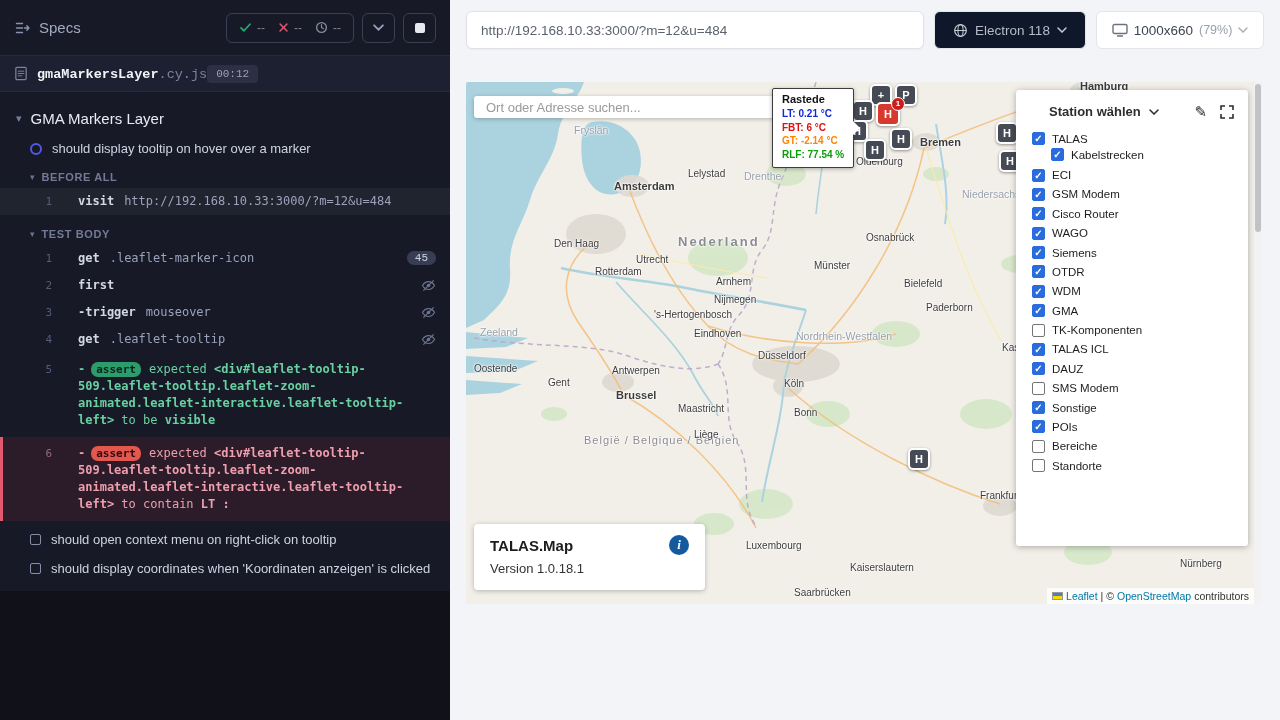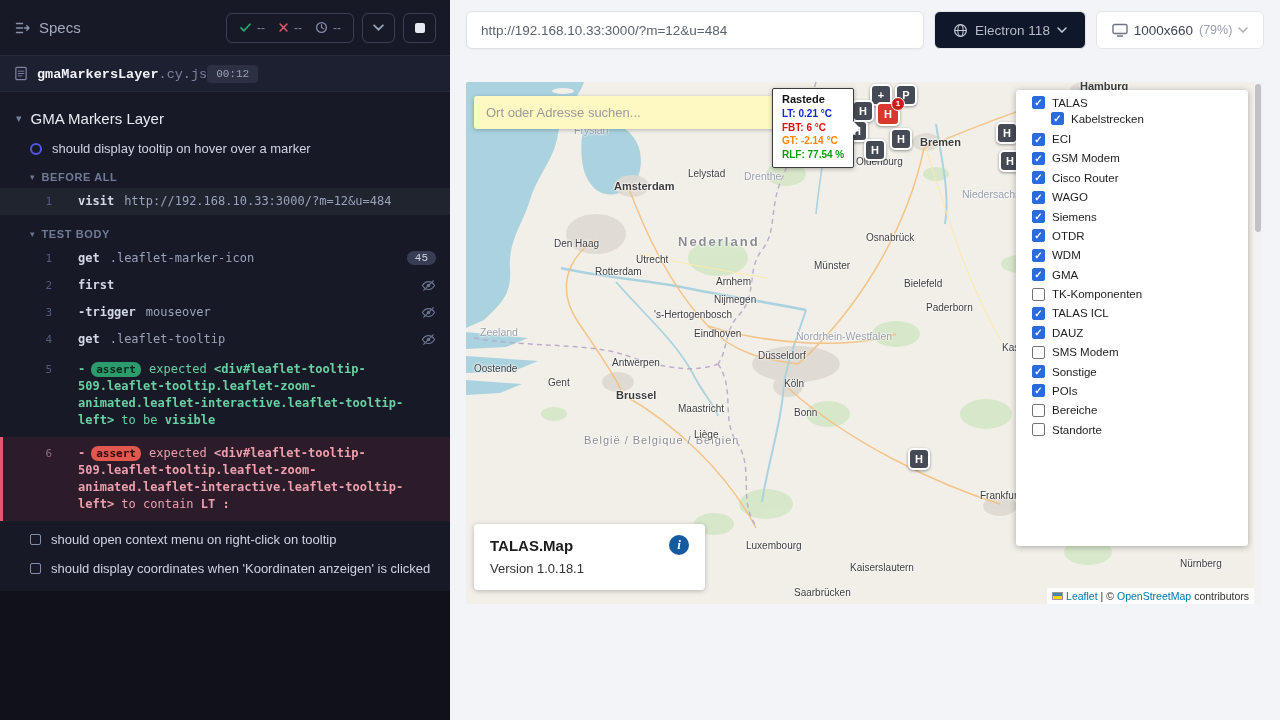--- a/index.html
+++ b/index.html
@@ -91,21 +91,21 @@
   .maplabel.country{color:#8b8b92;font-size:13px;font-weight:600;letter-spacing:2px;}
   .maplabel.country2{color:#8b8b92;font-size:11px;letter-spacing:1px;}
 
   .marker{position:absolute;width:22px;height:22px;background:#454a54;border:2px solid #fff;
     border-radius:5px;color:#fff;font-size:11px;font-weight:bold;line-height:18px;text-align:center;
     box-shadow:0 1px 3px rgba(0,0,0,.4);cursor:pointer;z-index:3;}
   .marker-red{background:#d8382e;width:24px;height:24px;line-height:20px;z-index:4;}
   .mbadge{position:absolute;top:-7px;right:-7px;width:14px;height:14px;background:#c81e1e;
     border:1.5px solid #fff;border-radius:50%;font-size:8px;line-height:11px;color:#fff;text-align:center;font-weight:bold;}
 
-  .map-search{position:absolute;left:8px;top:14px;width:302px;height:33px;background:#fef9c3;
+  .map-search{position:absolute;left:8px;top:14px;width:302px;height:22px;background:#ffffff;
     border-radius:3px;box-shadow:0 1px 4px rgba(0,0,0,.25);z-index:5;}
   .map-search input{width:100%;height:100%;border:none;outline:none;background:transparent;
     padding:0 12px;font-size:13px;color:#444;font-family:"Liberation Sans",sans-serif;}
   .map-search input::placeholder{color:#9a9a9a;}
 
   .map-tooltip{position:absolute;left:306px;top:6px;background:#fff;border:1px solid #3c3c3c;
     border-radius:2px;padding:4px 9px 6px;box-shadow:0 1px 4px rgba(0,0,0,.3);z-index:6;}
   .map-tooltip:after{content:"";position:absolute;right:-7px;top:50%;margin-top:-7px;
     border:7px solid transparent;border-right:none;border-left:7px solid #fff;}
   .tip-title{font-size:11px;font-weight:bold;color:#111;margin-bottom:2px;}
@@ -404,21 +404,21 @@
           <div class="maplabel city" style="left: 170px; top: 172px;">Utrecht</div>
           <div class="maplabel city" style="left: 88px; top: 156px;">Den Haag</div>
           <div class="maplabel city" style="left: 100px; top: 184px; margin-left: 29px;">Rotterdam</div>
           <div class="maplabel city" style="left: 250px; top: 194px;">Arnhem</div>
           <div class="maplabel city" style="left: 248px; top: 212px;">Nijmegen</div>
           <div class="maplabel city" style="left: 188px; top: 227px;">'s-Hertogenbosch</div>
           <div class="maplabel city" style="left: 228px; top: 246px;">Eindhoven</div>
           <div class="maplabel region" style="left: 14px; top: 244px;">Zeeland</div>
           <div class="maplabel city" style="left: 8px; top: 281px;">Oostende</div>
           <div class="maplabel city" style="left: 82px; top: 295px;">Gent</div>
-          <div class="maplabel city" style="left: 146px; top: 275px;">Antwerpen</div>
+          <div class="maplabel city" style="left: 146px; top: 283px;">Antwerpen</div>
           <div class="maplabel city-lg" style="left: 150px; top: 307px;">Brussel</div>
           <div class="maplabel country2" style="left: 118px; top: 352px;">België / Belgique / Belgien</div>
           <div class="maplabel city" style="left: 212px; top: 321px;">Maastricht</div>
           <div class="maplabel city" style="left: 228px; top: 347px;">Liège</div>
           <div class="maplabel city" style="left: 292px; top: 268px;">Düsseldorf</div>
           <div class="maplabel city" style="left: 318px; top: 296px;">Köln</div>
           <div class="maplabel city" style="left: 328px; top: 325px;">Bonn</div>
           <div class="maplabel region" style="left: 330px; top: 248px;">Nordrhein-Westfalen</div>
           <div class="maplabel city" style="left: 348px; top: 178px;">Münster</div>
           <div class="maplabel city" style="left: 400px; top: 150px;">Osnabrück</div>
@@ -456,20 +456,32 @@
         <div class="tip-title">Rastede</div>
         <div id="tooltip-rows">
             <div class="tip-row" style="color: rgb(19, 38, 216);">LT: 0.21 °C</div>
             <div class="tip-row" style="color: rgb(224, 16, 16);">FBT: 6 °C</div>
             <div class="tip-row" style="color: rgb(255, 132, 0);">GT: -2.14 °C</div>
             <div class="tip-row" style="color: rgb(10, 158, 10);">RLF: 77.54 %</div>
           </div>
       </div>
 
       <div class="station-panel">
+        <div class="panel-head">
+          <span class="panel-title">Station wählen</span>
+          <svg class="chev" width="10" height="6" viewBox="0 0 10 6">
+              <path d="M1 1l4 4 4-4" fill="none" stroke="#333" stroke-width="1.6" stroke-linecap="round"></path>
+            </svg>
+          <span class="panel-icons">
+            <span class="pencil">✎</span>
+            <svg width="14" height="14" viewBox="0 0 14 14" style="cursor:pointer">
+                <path d="M1 5V1h4M9 1h4v4M13 9v4H9M5 13H1V9" fill="none" stroke="#2d2d2d" stroke-width="1.6"></path>
+              </svg>
+          </span>
+        </div>
         <div class="station-list" id="station-list">
             <label class="chk">
               <span class="box checked">✓</span>
               <span class="chk-label">TALAS</span>
             </label>
             <label class="chk indent">
               <span class="box checked">✓</span>
               <span class="chk-label">Kabelstrecken</span>
             </label>
             <label class="chk">

